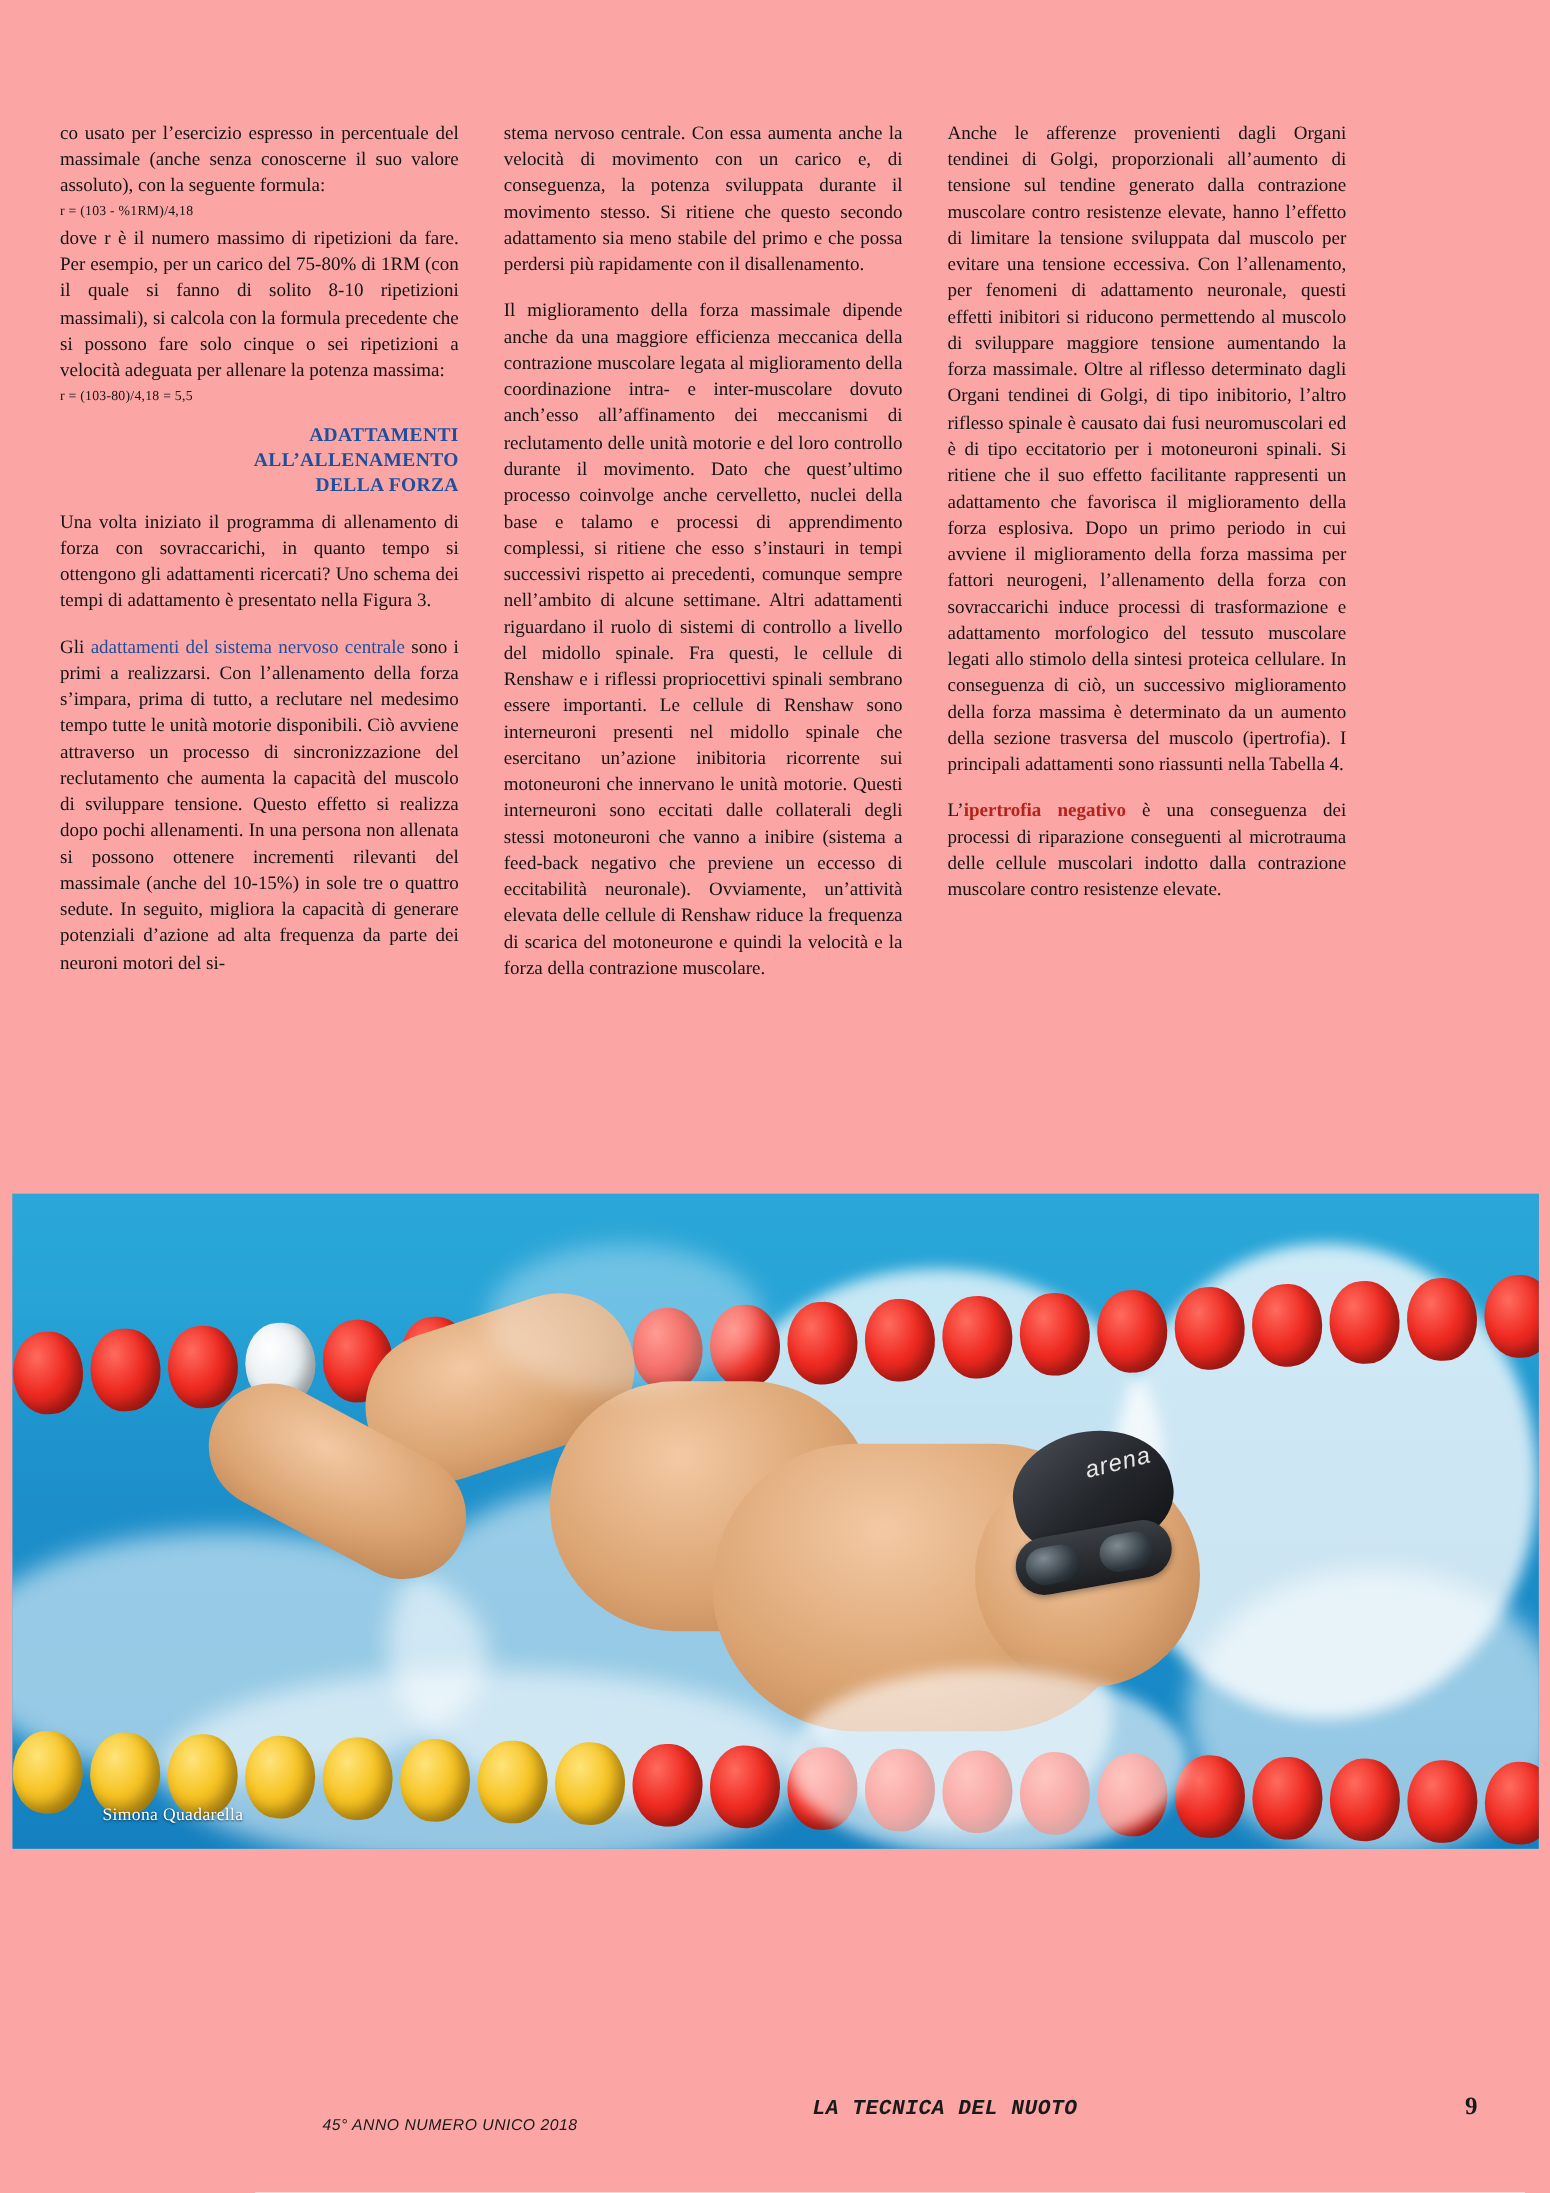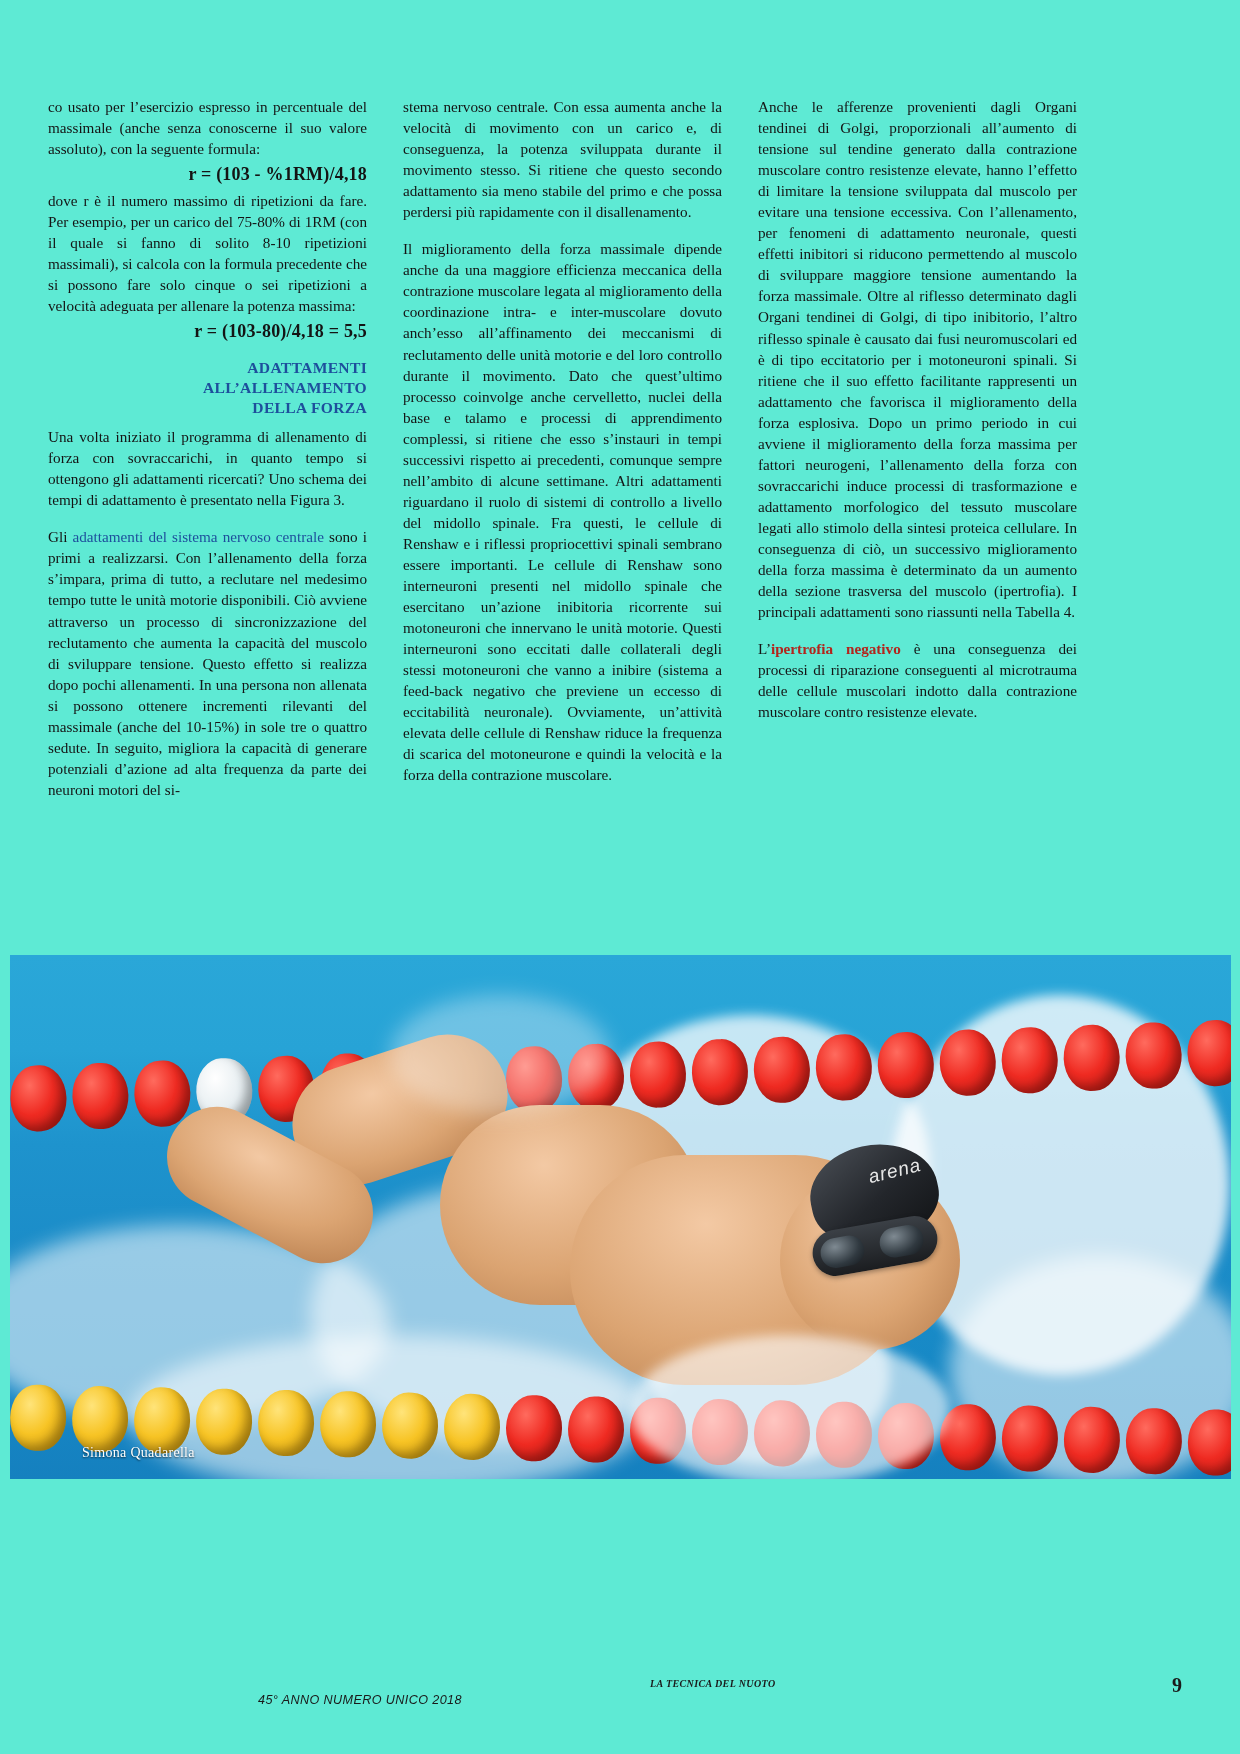--- a/index.html
+++ b/index.html
@@ -11,21 +11,21 @@
     width: 1240px;
     height: 1754px;
     position: relative;
     font-family: "Liberation Serif", serif;
     color: #1a1a1a;
     overflow: hidden;
   }
   .page {
     position: absolute;
     inset: 0;
-    background: #5eead4;
+    background: #fca5a5;
     padding-left: 40px;
   }
   .columns {
     position: absolute;
     left: 48px;
     top: 96px;
     width: 1030px;
     display: flex;
     gap: 36px;
   }
@@ -39,24 +39,24 @@
     color: #141414;
   }
   .col p {
     margin: 0;
     text-indent: 0;
   }
   .col p + p {
     margin-top: 16px;
   }
   .formula {
-    text-align: right;
-    font-weight: bold;
+    text-align: left;
+    font-weight: normal;
     margin: 3px 0 3px 0;
-    font-size: 18px;
+    font-size: 11px;
     letter-spacing: 0.2px;
   }
   .section-head {
     color: #1d4f9c;
     font-weight: bold;
     text-align: right;
     font-size: 15.6px;
     line-height: 1.28;
     margin: 14px 0 8px 0;
     letter-spacing: 0.3px;
@@ -200,22 +200,22 @@
     font-size: 12.6px;
     font-weight: normal;
     font-style: italic;
     color: #1a1a1a;
     letter-spacing: 0.4px;
   }
   .footer-center {
     position: absolute;
     left: 650px;
     top: 0;
-    font-family: Liberation Serif, serif;
-    font-size: 10px;
+    font-family: Liberation Mono, monospace;
+    font-size: 17px;
     font-weight: bold;
     font-style: italic;
     color: #1a1a1a;
     letter-spacing: 0.4px;
   }
   .footer-page {
     position: absolute;
     right: 58px;
     top: -4px;
     font-family: "Liberation Serif", serif;

